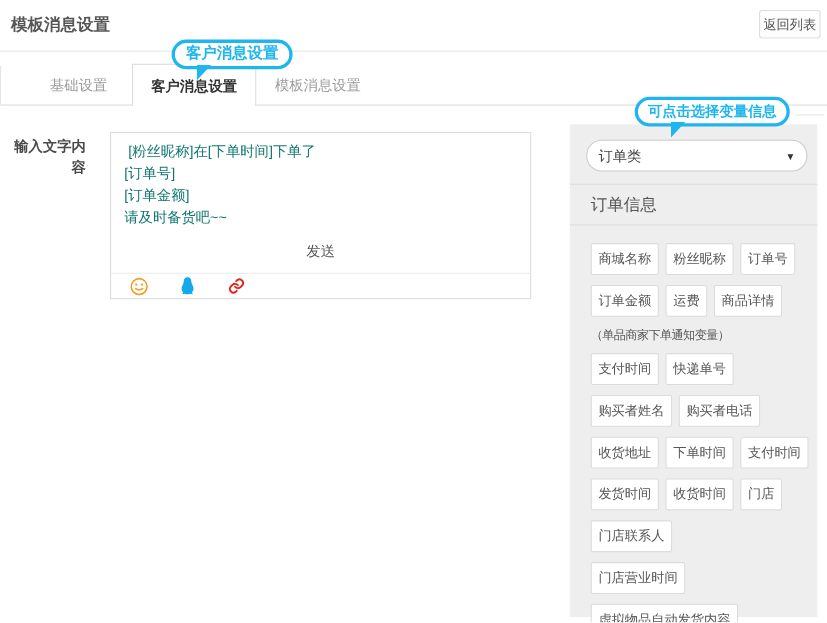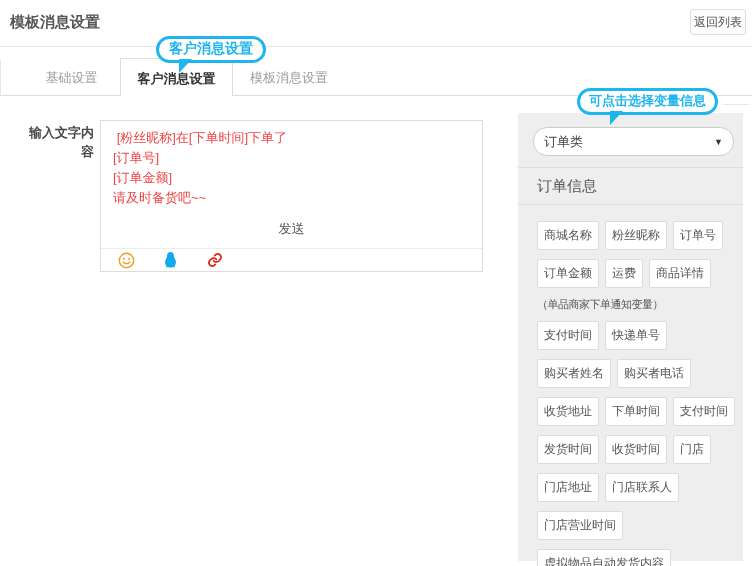--- a/index.html
+++ b/index.html
@@ -30,25 +30,25 @@
              font-weight:bold; border-radius:16px; white-space:nowrap; z-index:6; }
   .callout:after { content:""; position:absolute; top:100%; margin-top:-1px; width:0; height:0;
                    border-top:14px solid #1fb5ef; border-right:13px solid transparent; }
   .callout-tab { left:156px; top:36px; font-size:14px; padding:1px 10px 2px; }
   .callout-tab:after { left:20px; }
   .callout-var { left:577px; top:88px; font-size:13px; padding:1px 9px 2px; }
   .callout-var:after { left:30px; }
   .mini-line { position:absolute; left:723px; top:104px; width:26px; height:1px; background:#e8e8e8; }
 
   
-  .editor-label { position:absolute; left:26px; top:123px; width:68px; text-align:right;
+  .editor-label { position:absolute; left:10px; top:123px; width:68px; text-align:right;
                   font-size:13px; font-weight:bold; color:#4a4a4a; line-height:19px; }
   .editor { position:absolute; left:100px; top:120px; width:383px; height:152px;
             border:1px solid #ddd; background:#fff; }
-  .editor-text { padding:7px 12px 0; font-size:13px; line-height:20px; color:#ef4444;
+  .editor-text { padding:7px 12px 0; font-size:13px; line-height:20px; color:#0f766e;
                  white-space:pre-wrap; outline:none; }
   .send-label { text-align:center; font-size:13px; color:#555; margin-top:12px; }
   .editor-toolbar { position:absolute; left:0; right:0; bottom:0; height:23px;
                     border-top:1px solid #ececec; display:flex; align-items:center;
                     padding-left:17px; }
   .tool-icon { width:17px; height:17px; margin-right:27px; cursor:pointer; display:inline-flex;
                align-items:center; justify-content:center; }
   .tool-icon svg { display:block; }
 
   
@@ -148,21 +148,20 @@
           <button class="var-btn">收货地址</button>
           <button class="var-btn">下单时间</button>
           <button class="var-btn">支付时间</button>
         </div>
         <div class="var-row">
           <button class="var-btn">发货时间</button>
           <button class="var-btn">收货时间</button>
           <button class="var-btn">门店</button>
         </div>
         <div class="var-row">
-          <button class="var-btn">门店地址</button>
           <button class="var-btn">门店联系人</button>
         </div>
         <div class="var-row">
           <button class="var-btn">门店营业时间</button>
         </div>
         <div class="var-row">
           <button class="var-btn">虚拟物品自动发货内容</button>
         </div>
       </div>
   </div>

